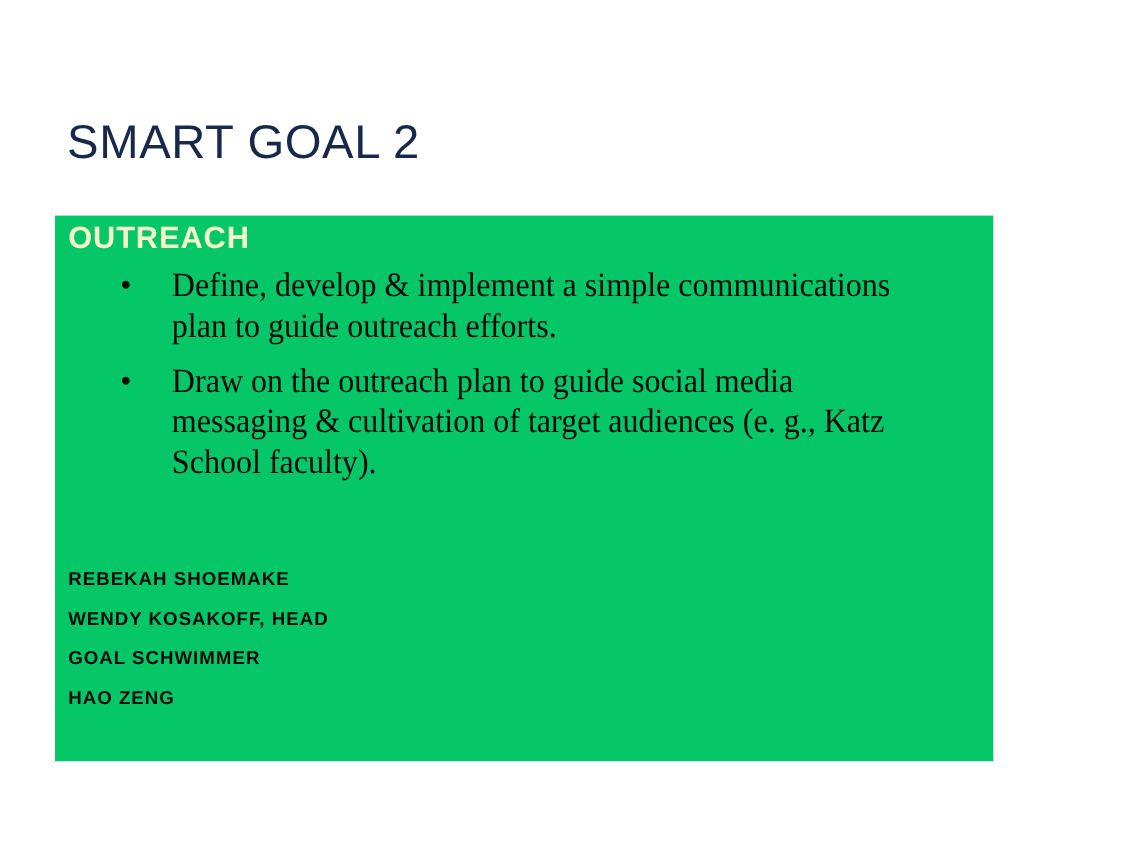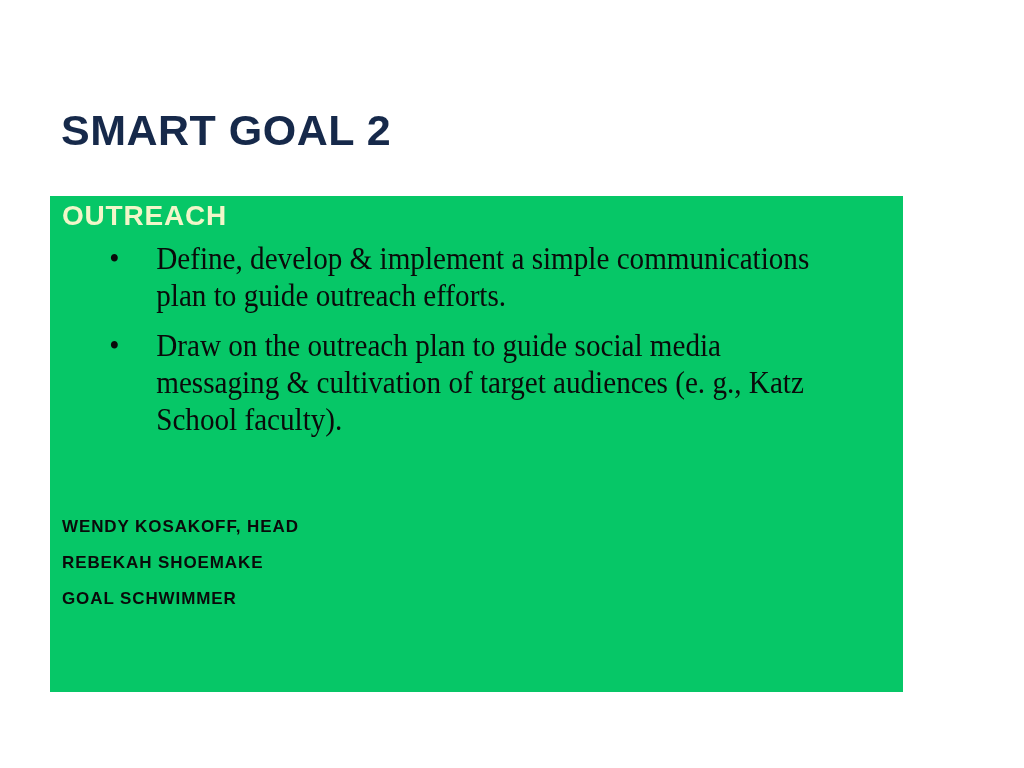--- a/index.html
+++ b/index.html
@@ -20,21 +20,21 @@
     inset: 0;
     background: #ffffff;
   }
 
   
   .slide-title {
     position: absolute;
     left: 61px;
     top: 104px;
     font-family: "Liberation Sans", sans-serif;
-    font-weight: bold;
+    font-weight: normal;
     font-size: 43px;
     line-height: 52px;
     letter-spacing: 0.5px;
     color: #16294a;
     white-space: nowrap;
   }
 
   
   .content-panel {
     position: absolute;
@@ -130,19 +130,20 @@
         <span class="bullet-marker">•</span>
         <span>Define, develop &amp; implement a simple communications plan to guide outreach efforts.</span>
       </li>
       <li class="bullet-item">
         <span class="bullet-marker">•</span>
         <span>Draw on the outreach plan to guide social media messaging &amp; cultivation of target audiences (e. g., Katz School faculty).</span>
       </li>
     </ul>
 
     <ul class="member-list">
+      <li class="member-item">REBEKAH SHOEMAKE</li>
       <li class="member-item">WENDY KOSAKOFF, HEAD</li>
-      <li class="member-item">REBEKAH SHOEMAKE</li>
       <li class="member-item">GOAL SCHWIMMER</li>
+      <li class="member-item">HAO ZENG</li>
     </ul>
 
   </div>
 </div>
 
 </body></html>

